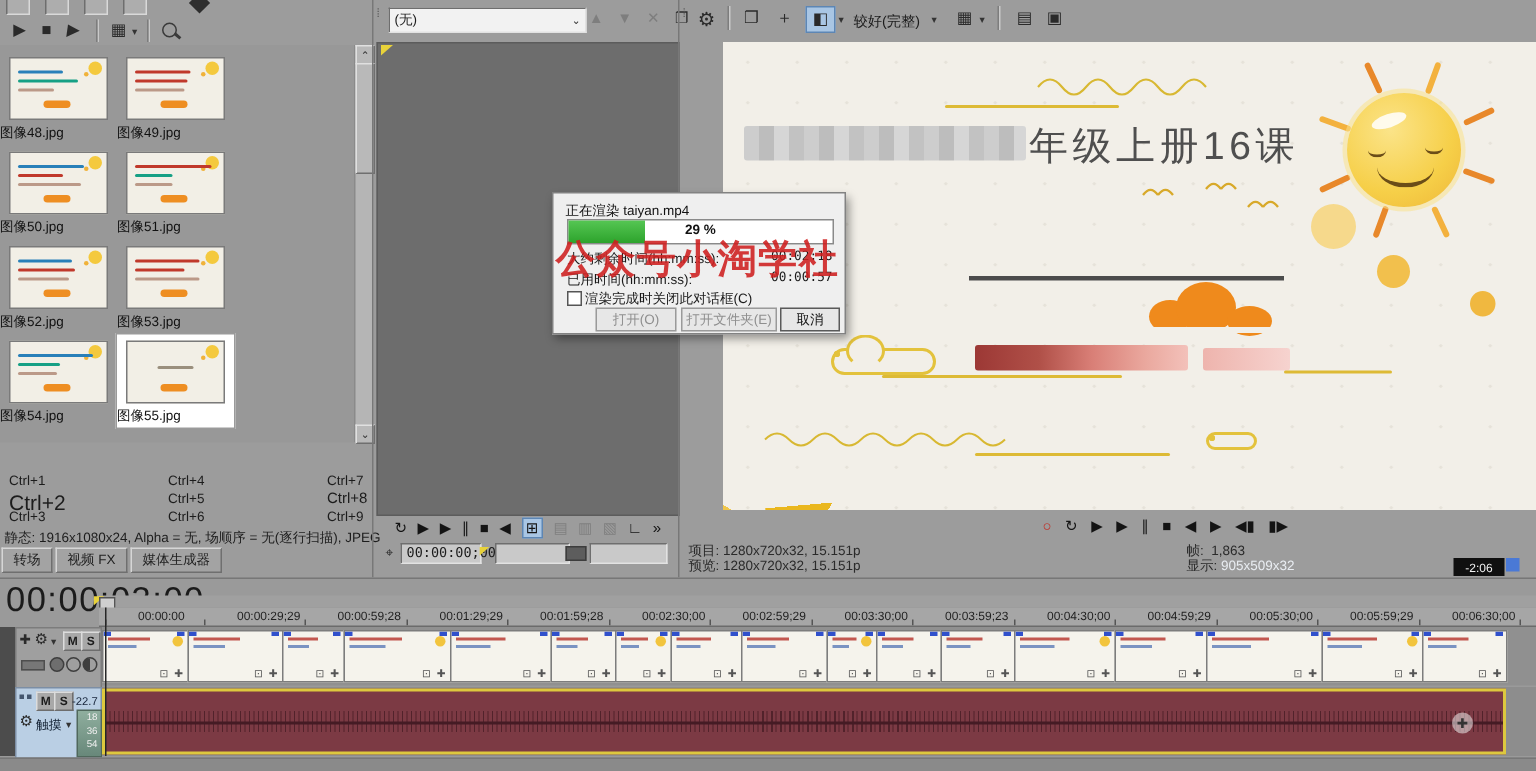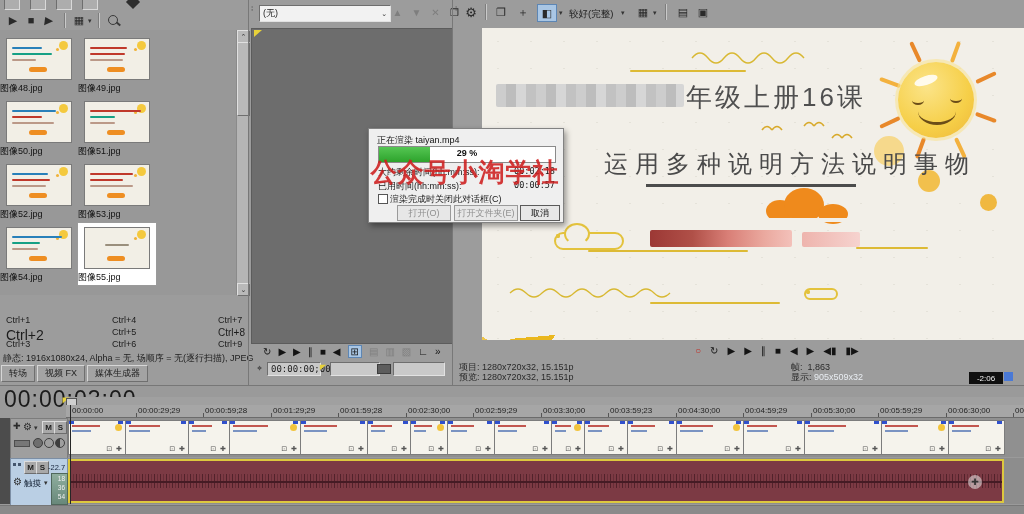--- a/index.html
+++ b/index.html
@@ -45,21 +45,21 @@
   
   #renderDialog{left:368px;top:128px;width:194px;height:93px;background:#efefef;border:1px solid #828282;
       box-shadow:2px 3px 6px rgba(0,0,0,.4);z-index:50;font-size:9px;color:#1a1a1a;}
   .dlgbtn{position:absolute;height:14px;background:#e7e7e7;border:1px solid #9a9a9a;font-size:9px;display:flex;align-items:center;justify-content:center;color:#8f8f8f;}
   .dlgbtn.en{color:#111;border-color:#5a5a5a;}
   #wm{position:absolute;left:-4px;top:26px;width:200px;text-align:center;font-size:26px;font-weight:bold;color:#cf1f1f;opacity:.88;letter-spacing:1px;z-index:5;pointer-events:none;}
   
   #timeline{left:0;top:385px;width:1024px;height:129px;background:#9a9a9a;border-top:1px solid #777;}
   #bigTC{left:4px;top:0px;font-size:23px;color:#1b1b1b;letter-spacing:1px;font-family:"Liberation Sans",sans-serif;}
   #ruler{left:66px;top:19px;width:958px;height:12px;background:#a6a6a6;border-bottom:1px solid #6b6b6b;overflow:hidden;}
-  .rlbl{position:absolute;top:1px;font-size:8px;color:#1f1f1f;white-space:nowrap;}
+  .rlbl{position:absolute;top:1px;font-size:8px;color:#1f1f1f;white-space:nowrap;padding-left:20px;}
   .lane{position:absolute;left:0;width:1024px;background:#909090;}
   .clip{position:absolute;top:2px;height:33px;background:#f5f3ec;border:1px solid #7c7c7c;overflow:hidden;}
   .clip .mk{position:absolute;top:0;width:5px;height:3px;background:#3050cc;}
   .clip .ic{position:absolute;bottom:1px;right:2px;font-size:7px;color:#555;letter-spacing:1px;}
   .clip .l1{position:absolute;left:3px;top:4px;height:2px;background:#c2574f;}
   .clip .l2{position:absolute;left:3px;top:9px;height:2px;background:#7a93c2;}
   .clip .sd{position:absolute;right:3px;top:3px;width:7px;height:7px;border-radius:50%;background:#f2c43d;}
   .msbtn{position:absolute;width:11px;height:11px;background:#a8a8a8;border:1px solid;border-color:#dcdcdc #6d6d6d #6d6d6d #dcdcdc;font-size:8px;font-weight:bold;display:flex;align-items:center;justify-content:center;color:#1d1d1d;}
   #audioClip{position:absolute;top:1px;height:40px;background:#7c3a44;border:2px solid #ddc83e;overflow:hidden;}
   #wave{position:absolute;left:0;right:0;top:50%;height:14px;transform:translateY(-50%);
@@ -277,21 +277,20 @@
       <div class="circ" style="left:392px;top:108px;width:30px;height:30px;background:#f6d98c;"></div>
       <div class="circ" style="left:436px;top:142px;width:22px;height:22px;background:#f2c04d;"></div>
       <div class="circ" style="left:498px;top:166px;width:17px;height:17px;background:#f0b840;"></div>
 
       <svg class="abs" style="left:276px;top:92px;" width="100" height="26">
         <path d="M4,10 q5,-7 10,0 M14,10 q5,-7 10,0" stroke="#d8a92a" stroke-width="1.5" fill="none"></path>
         <path d="M46,6 q5,-7 10,0 M56,6 q5,-7 10,0" stroke="#d8a92a" stroke-width="1.5" fill="none"></path>
         <path d="M74,18 q5,-7 10,0 M84,18 q5,-7 10,0" stroke="#d8a92a" stroke-width="1.5" fill="none"></path>
       </svg>
 
-      <div class="abs txt" style="left:122px;top:120px;font-size:24px;color:#4a4a4a;letter-spacing:7px;">运用多种说明方法说明事物</div>
       <div class="abs" style="left:164px;top:156px;width:210px;height:2.5px;background:#4c4c4c;"></div>
 
       <div class="abs" style="left:284px;top:168px;width:86px;height:26px;">
         <div class="circ" style="left:0;bottom:0;width:28px;height:22px;background:#ef8a1c;"></div>
         <div class="circ" style="left:18px;bottom:0;width:40px;height:34px;background:#ef8a1c;top:-8px;"></div>
         <div class="circ" style="left:52px;bottom:0;width:30px;height:20px;background:#ef8a1c;top:8px;"></div>
         <div class="abs" style="left:0;bottom:0;width:86px;height:4px;background:#f2efe8;"></div>
       </div>
 
       <div class="outcloud" style="left:72px;top:204px;width:66px;height:14px;">

